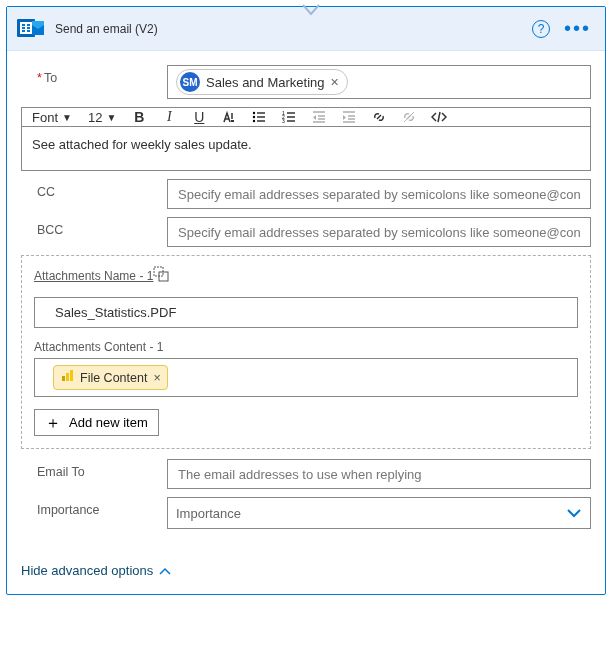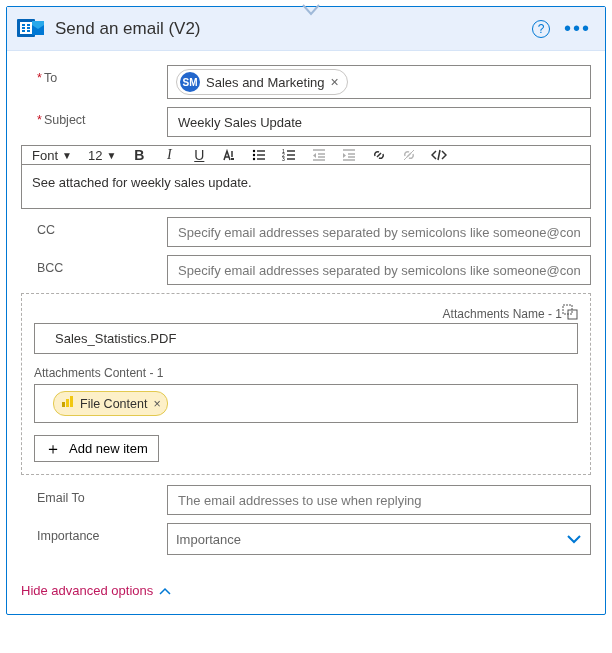--- a/index.html
+++ b/index.html
@@ -23,21 +23,21 @@
     background: #e8f0fc;
     border-bottom: 1px solid #d6e4f7;
     padding: 6px 10px;
     gap: 10px;
     height: 44px;
   }
   .outlook-icon {
     width: 28px; height: 28px;
     display:flex; align-items:center; justify-content:center;
   }
-  .header-title { flex: 1; font-size: 17px; }
+  .header-title { flex: 1; font-size: 12px; }
   .help-icon {
     width: 18px; height: 18px; border: 1px solid #0078d4; border-radius: 50%;
     color: #0078d4; font-size: 12px; display:flex; align-items:center; justify-content:center;
     cursor:pointer;
   }
   .ellipsis { color:#0078d4; font-size:20px; letter-spacing:2px; cursor:pointer; padding:0 4px;}
   .body { padding: 14px 14px 16px 14px; }
   .row { display:flex; align-items:flex-start; margin-bottom: 8px; }
   .row-align-center{align-items:flex-start;margin-left:16px;}
   .label { width: 130px; padding-top:6px; font-size:12.5px; color:#5a5a5a;}
@@ -87,46 +87,46 @@
     border:1px solid #8a8886;border-top:none;
     padding:10px 10px 18px 10px;
     font-size:13px;min-height:40px;
   }
   .attach-panel{
     border:1px dashed #b0aeac;
     padding: 10px 12px 12px 12px;
     margin: 8px 0 10px 0;
   }
   .attach-head{
-    display:flex;align-items:center;justify-content:flex-end;
-    font-size:12px;color:#5a5a5a;margin-bottom:0;
+    display:flex;align-items:center;justify-content:flex-start;
+    font-size:12px;color:#5a5a5a;margin-bottom:12px;text-decoration:underline;
   }
   .attach-box{
     border:1px solid #8a8886;padding:6px 18px;font-size:13px;margin-bottom:12px;
   }
   .token{
     display:inline-flex;align-items:center;gap:6px;
-    background:#fdf0c8;border:1px solid #e3c94f;border-radius:12px;
+    background:#fdf0c8;border:1px solid #e3c94f;border-radius:4px;
     padding:3px 6px;font-size:12.5px;
   }
   .token .x{cursor:pointer;color:#555;}
   .add-btn{
     display:inline-flex;align-items:center;gap:8px;
     border:1px solid #8a8886;padding:5px 10px;font-size:13px;
     cursor:pointer;background:#fff;
   }
   .select-box{
     border:1px solid #8a8886;height:32px;padding:4px 8px;
     display:flex;align-items:center;justify-content:space-between;
     font-size:13px;color:#666;cursor:pointer;
   }
   .chevron-down{ color:#0078d4; }
   .hide-adv{
     display:inline-flex;align-items:center;gap:6px;
-    color:#be185d;font-size:13px;cursor:pointer;margin-top:20px;
+    color:#0c4a6e;font-size:13px;cursor:pointer;margin-top:26px;
   }
   .top-arrow{
     position:absolute; left:296px; top:-2px;
   }
   .switch-icon{cursor:pointer;}
 </style>
 </head>
 <body>
 
 <div style="position:relative;width:600px;">
@@ -168,28 +168,20 @@
           <span class="chip">
             <span class="avatar">SM</span>
             <span>Sales and Marketing</span>
             <span class="x">×</span>
           </span>
         </div>
       </div>
     </div>
 
     
-    <div class="row row-align-center">
-      <div class="label"><span class="req">*</span><span>Subject</span></div>
-      <div class="field">
-        <div class="input-box" style="padding:0 8px;">
-          <input class="input-text" value="Weekly Sales Update" style="">
-        </div>
-      </div>
-    </div>
 
     
     <div class="row">
       <div class="field">
         <div class="toolbar">
           <div class="tb-select">
             <span>Font</span>
             <span class="tb-caret">▼</span>
           </div>
           <div class="tb-select">

